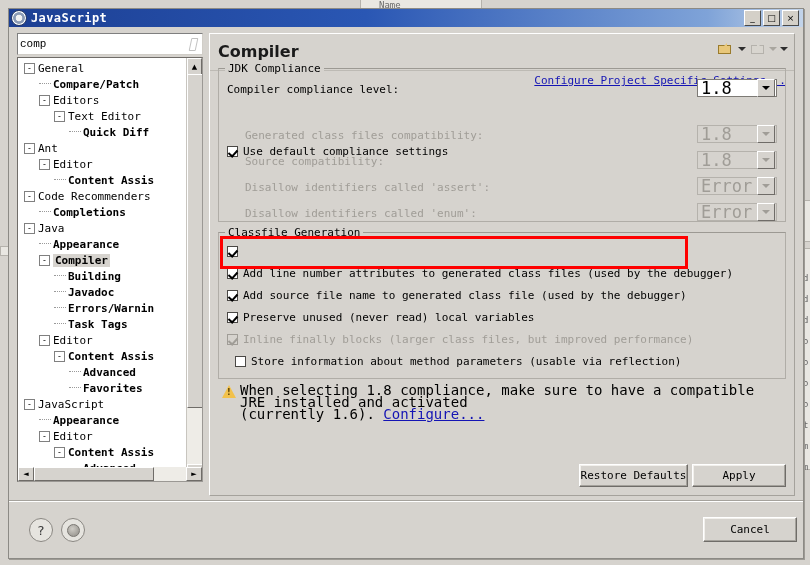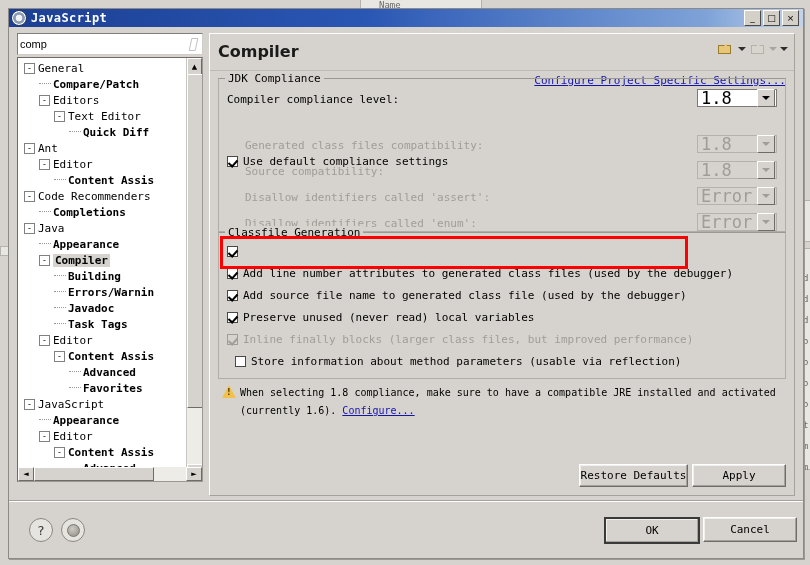--- a/index.html
+++ b/index.html
@@ -44,21 +44,21 @@
   #dlgbody{position:absolute;left:0;top:18px;right:0;bottom:0;}
 
   
   #leftpanel{position:absolute;left:8px;top:6px;width:186px;bottom:62px;}
   #searchwrap{
     position:absolute;left:0;top:0;width:184px;height:20px;background:#fff;
     border:1px solid #7f7f7f;border-right-color:#d0cdc7;border-bottom-color:#d0cdc7;
     display:flex;align-items:center;
   }
   #searchwrap input{
-    border:0;outline:0;flex:1;font-family:Liberation Sans, sans-serif;font-size:11px;
+    border:0;outline:0;flex:1;font-family:Liberation Mono, monospace;font-size:11px;
     padding:0 2px;background:transparent;color:#000;height:16px;
   }
   .clr-ico{width:14px;height:14px;margin-right:2px;position:relative;opacity:.45;}
   .clr-ico:before{
     content:"";position:absolute;left:4px;top:1px;width:5px;height:11px;
     border:1px solid #777;border-radius:1px;transform:skewX(-12deg);
   }
   #treebox{
     position:absolute;left:0;top:24px;right:0;bottom:14px;background:#fff;
     border:1px solid #9b9894;border-top-color:#6f6c68;border-left-color:#6f6c68;
@@ -145,21 +145,21 @@
   .chk.dis.on:after{border-color:#a09d97;}
 
   #redbox{position:absolute;border:3px solid #f00;pointer-events:none;}
 
   .warnrow{position:absolute;display:flex;align-items:flex-start;}
   .warnico{width:14px;height:13px;position:relative;flex:0 0 auto;margin-top:1px;margin-right:4px;}
   .warnico:before{content:"";position:absolute;left:0;top:0;border-left:7px solid transparent;
     border-right:7px solid transparent;border-bottom:13px solid #f2c14b;}
   .warnico:after{content:"!";position:absolute;left:5px;top:3px;font-size:8px;font-weight:bold;color:#5a4208;
     font-family:"DejaVu Sans","Liberation Sans",sans-serif;}
-  .warntxt{font-size:10px;line-height:18px;}
+  .warntxt{font-size:14px;line-height:12px;}
   .wlink{color:#1414b4;text-decoration:underline;}
 
   .btn{
     background:#d6d3ce;border:1px solid #fff;border-right-color:#6f6c68;border-bottom-color:#6f6c68;
     box-shadow:inset -1px -1px 0 #a5a29c, inset 1px 1px 0 #f2f0ec;
     font-family:"DejaVu Sans Mono","Liberation Mono",monospace;font-size:11px;
     display:flex;align-items:center;justify-content:center;color:#000;position:absolute;
   }
   .btn.def{border:2px solid #3a3a3a;}
 
@@ -274,26 +274,26 @@
               <span class="tlabel bold">Compiler</span>
             </div>
             <div class="trow">
               <span class="ind" style="width: 36px;"></span>
               <span class="dash"></span>
               <span class="tlabel bold">Building</span>
             </div>
             <div class="trow">
               <span class="ind" style="width: 36px;"></span>
               <span class="dash"></span>
+              <span class="tlabel bold">Javadoc</span>
+            </div>
+            <div class="trow">
+              <span class="ind" style="width: 36px;"></span>
+              <span class="dash"></span>
               <span class="tlabel bold">Errors/Warnin</span>
-            </div>
-            <div class="trow">
-              <span class="ind" style="width: 36px;"></span>
-              <span class="dash"></span>
-              <span class="tlabel bold">Javadoc</span>
             </div>
             <div class="trow">
               <span class="ind" style="width: 36px;"></span>
               <span class="dash"></span>
               <span class="tlabel bold">Task Tags</span>
             </div>
             <div class="trow">
               <span class="ind" style="width: 21px;"></span>
               <span class="exp">-</span>
               <span class="tlabel">Editor</span>
@@ -372,21 +372,21 @@
           <span class="arrow fwd dim">
               <i></i>
             </span>
           <span class="chev dim"></span>
           <span class="chev"></span>
         </span>
       </div>
 
       <a id="cfglink" href="#">Configure Project Specific Settings...</a>
 
-      <div class="group" style="left:8px;top:44px;right:8px;height:152px;padding-left:7px;">
+      <div class="group" style="left:8px;top:34px;right:8px;height:152px;padding-left:7px;">
         <span class="gtitle">JDK Compliance</span>
 
         <div class="frow" style="left:8px;top:12px;">
           <span class="flabel">Compiler compliance level:</span>
         </div>
         <div class="combo" style="right:8px;top:10px;width:80px;">
           <span class="cval">1.8</span>
           <span class="cbtn"></span>
         </div>
 
@@ -471,18 +471,17 @@
         </span>
       </div>
 
       <div class="btn" style="right:106px;bottom:8px;width:107px;height:21px;">Restore Defaults</div>
       <div class="btn" style="right:8px;bottom:8px;width:92px;height:21px;">Apply</div>
     </div>
 
     <div id="footer">
       <div class="rndbtn" style="left:20px;top:16px;">?</div>
       <div class="rndbtn filter" style="left:52px;top:16px;"></div>
-      <div class="btn def" style="right:103px;top:15px;width:92px;height:23px;">OK</div>
       <div class="btn" style="right:6px;top:15px;width:92px;height:23px;">Cancel</div>
     </div>
 
   </div>
 </div>
 
 </body></html>

